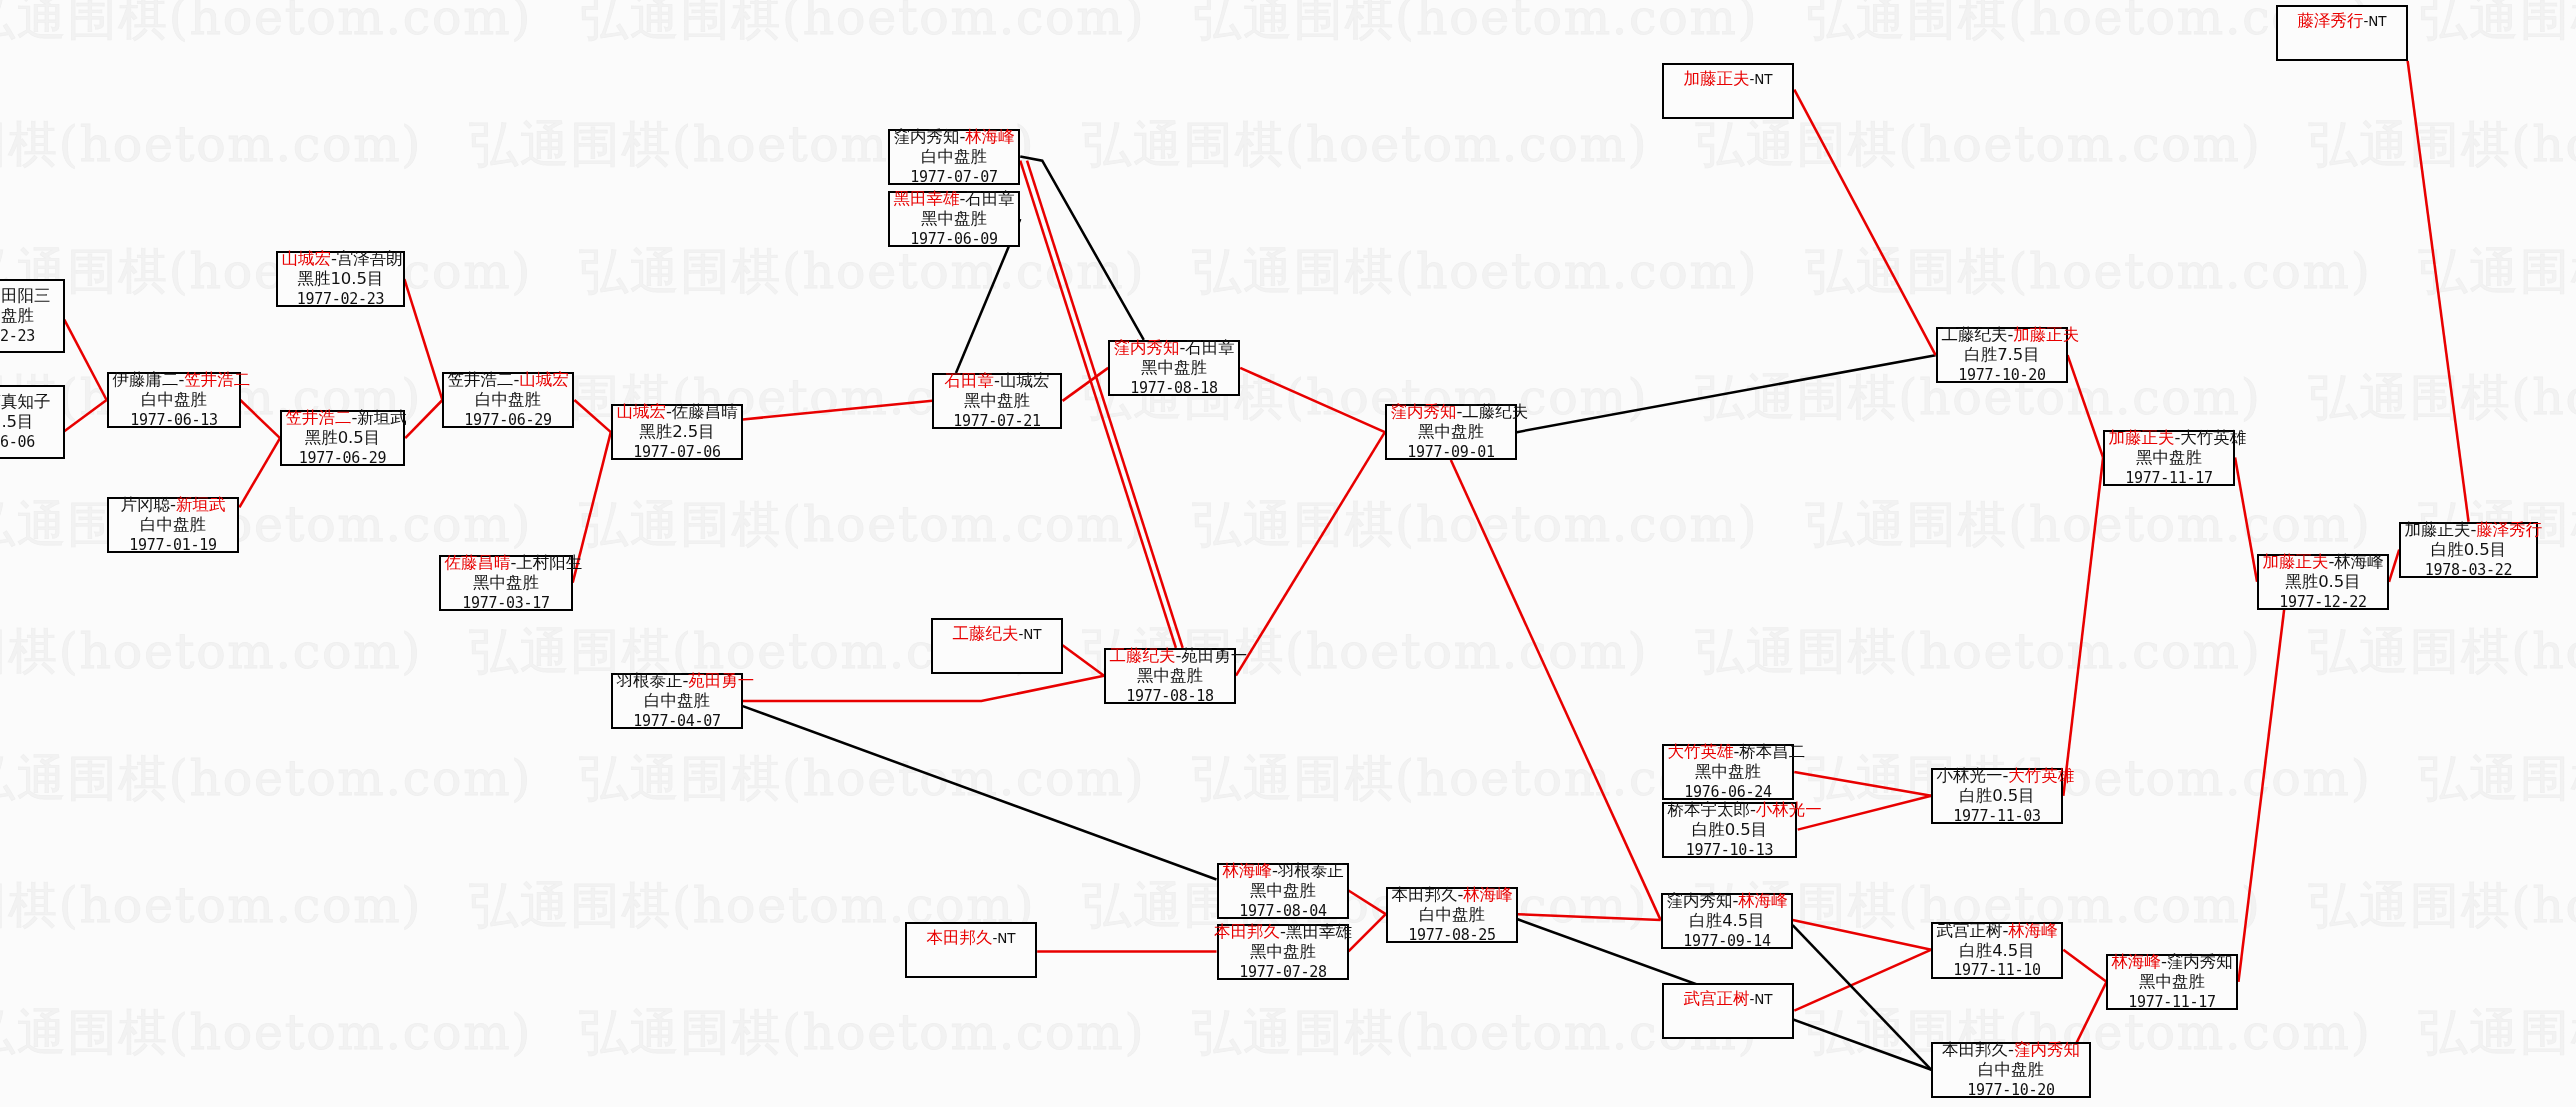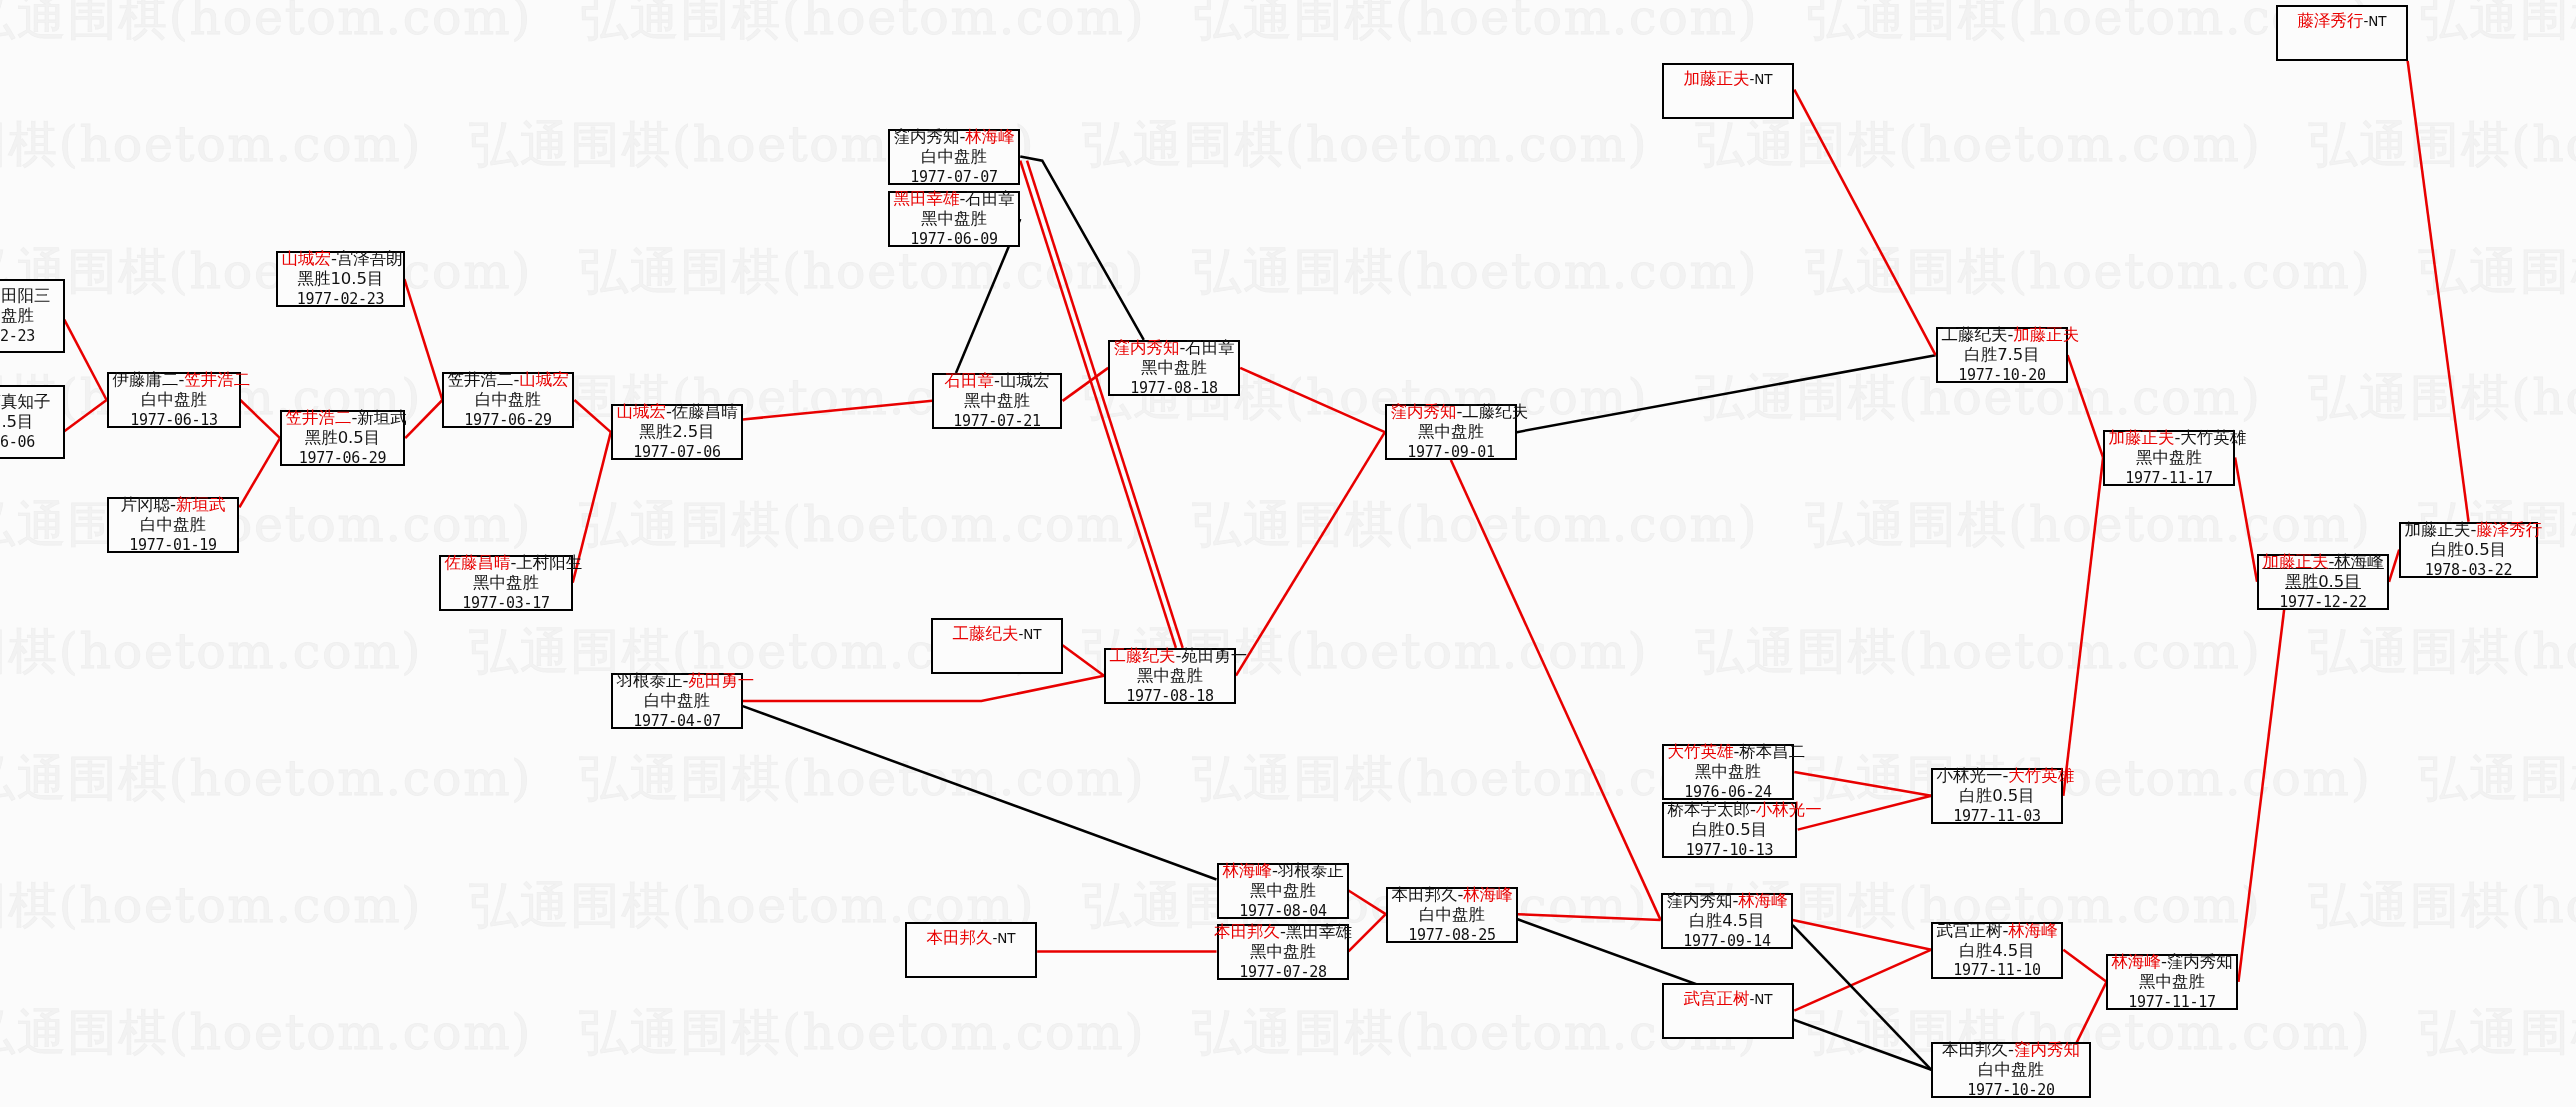--- a/index.html
+++ b/index.html
@@ -261,21 +261,21 @@
       <div class="node" id="n31" style="left: 1931px; top: 1042px; width: 160px; height: 56px;">
         <div class="ln1"><span class="blk">本田邦久</span><span class="blk">-</span><span class="red">窪内秀知</span></div>
         <div class="ln2">白中盘胜</div>
         <div class="ln3">1977-10-20</div>
       </div>
       <div class="node" id="n32" style="left: 2106px; top: 954px; width: 132px; height: 56px;">
         <div class="ln1"><span class="red">林海峰</span><span class="blk">-</span><span class="blk">窪内秀知</span></div>
         <div class="ln2">黑中盘胜</div>
         <div class="ln3">1977-11-17</div>
       </div>
-      <div class="node" id="n33" style="left: 2257px; top: 554px; width: 132px; height: 56px; text-decoration: underline;">
+      <div class="node" id="n33" style="left: 2257px; top: 554px; width: 132px; height: 56px;">
         <div class="ln1"><span class="red">加藤正夫</span><span class="blk">-</span><span class="blk">林海峰</span></div>
         <div class="ln2">黑胜0.5目</div>
         <div class="ln3">1977-12-22</div>
       </div>
       <div class="node slim" id="n34" style="left: 2276px; top: 5px; width: 132px; height: 56px;">
         <div class="ln1"><span class="red">藤泽秀行</span><span class="blk nt">-</span><span class="blk nt">NT</span></div>
       </div>
       <div class="node" id="n35" style="left: 2399px; top: 522px; width: 139px; height: 56px;">
         <div class="ln1"><span class="blk">加藤正夫</span><span class="blk">-</span><span class="red">藤泽秀行</span></div>
         <div class="ln2">白胜0.5目</div>

